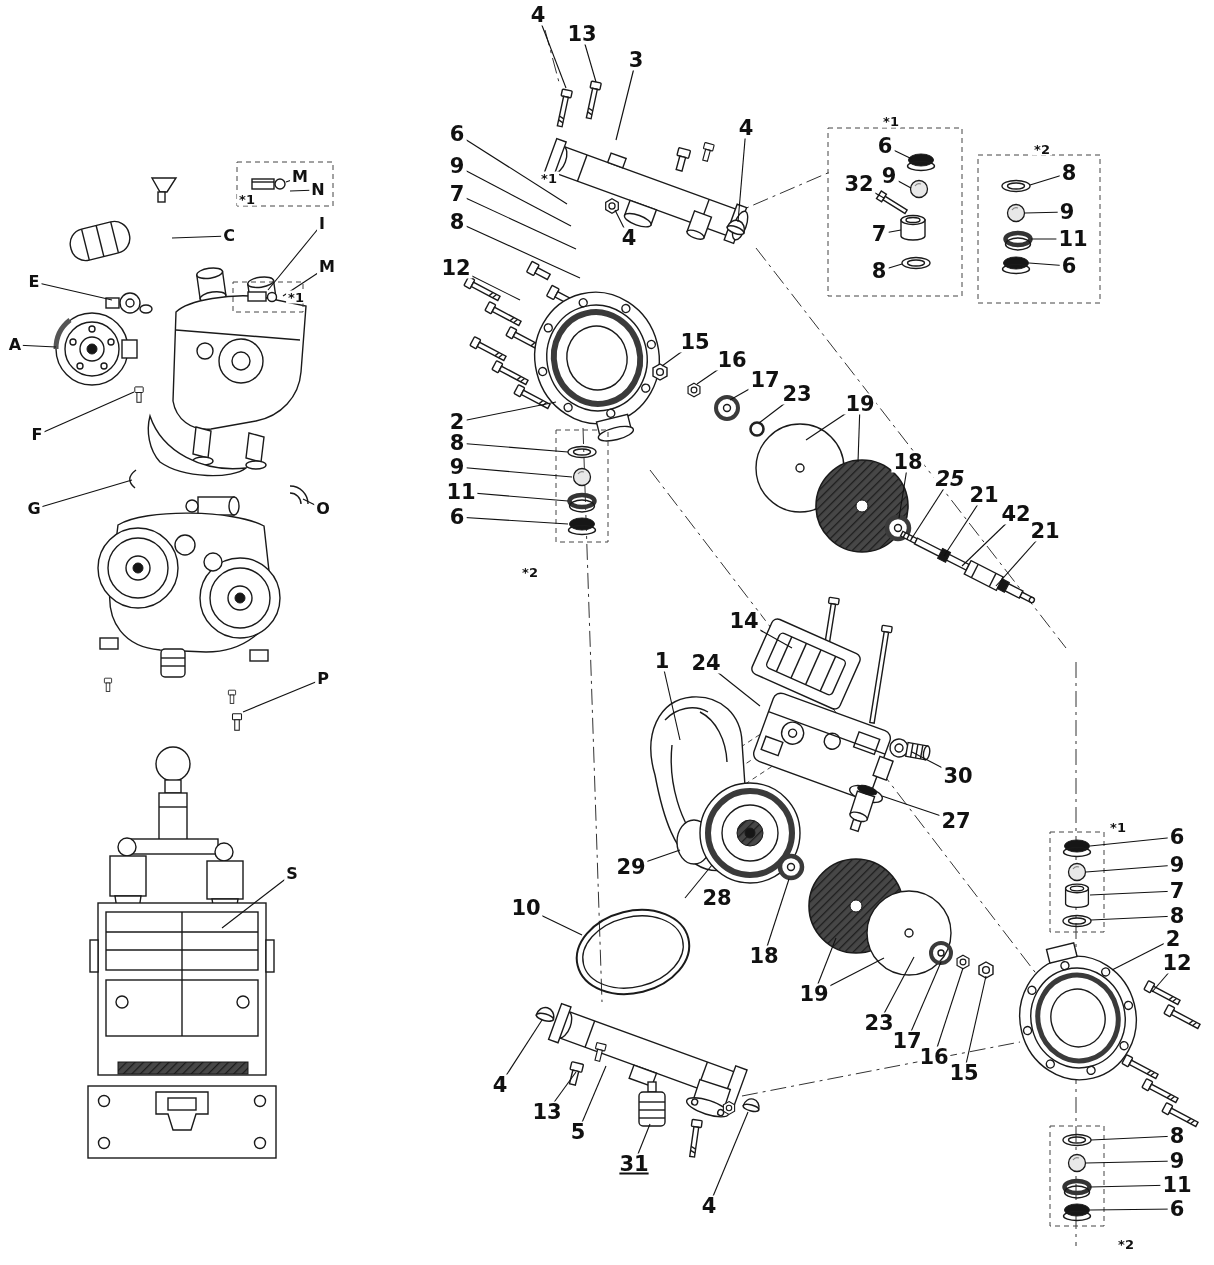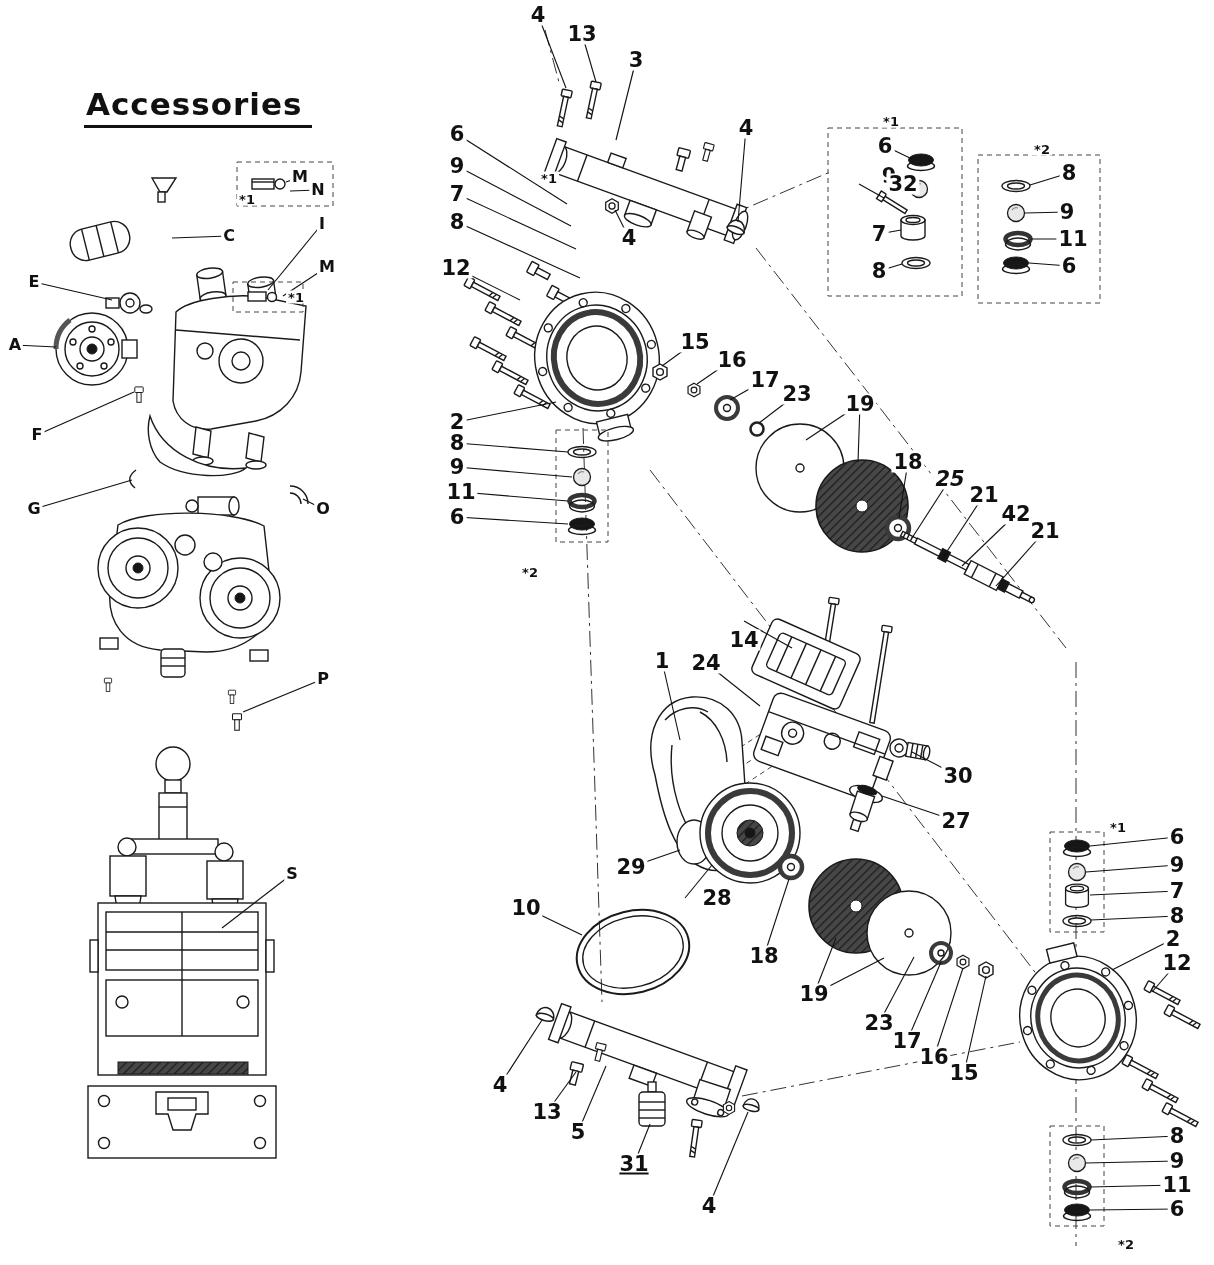--- a/index.html
+++ b/index.html
@@ -566,21 +566,20 @@
         <line x1="327" y1="267" x2="283" y2="296" class="leader"></line>
         <line x1="15" y1="345" x2="56" y2="347" class="leader"></line>
         <line x1="37" y1="435" x2="134" y2="392" class="leader"></line>
         <line x1="34" y1="509" x2="132" y2="480" class="leader"></line>
         <line x1="323" y1="509" x2="303" y2="499" class="leader"></line>
         <line x1="323" y1="679" x2="243" y2="712" class="leader"></line>
         <line x1="292" y1="874" x2="222" y2="928" class="leader"></line>
       </g>
 </svg>
 
-<h1 class="title">Accessories</h1>
 
 <div id="callout-layer">
       <div class="callout num" style="left: 538px; top: 15px;">4</div>
       <div class="callout num" style="left: 582px; top: 34px;">13</div>
       <div class="callout num" style="left: 636px; top: 60px;">3</div>
       <div class="callout num" style="left: 457px; top: 134px;">6</div>
       <div class="callout num" style="left: 746px; top: 128px;">4</div>
       <div class="callout num" style="left: 457px; top: 166px;">9</div>
       <div class="callout num" style="left: 457px; top: 194px;">7</div>
       <div class="callout num" style="left: 457px; top: 222px;">8</div>
@@ -594,42 +593,42 @@
       <div class="callout num" style="left: 695px; top: 342px;">15</div>
       <div class="callout num" style="left: 732px; top: 360px;">16</div>
       <div class="callout num" style="left: 765px; top: 380px;">17</div>
       <div class="callout num" style="left: 797px; top: 394px;">23</div>
       <div class="callout num" style="left: 860px; top: 404px;">19</div>
       <div class="callout num" style="left: 908px; top: 462px;">18</div>
       <div class="callout num" style="left: 950px; top: 479px; font-style: italic;">25</div>
       <div class="callout num" style="left: 984px; top: 495px;">21</div>
       <div class="callout num" style="left: 1016px; top: 514px;">42</div>
       <div class="callout num" style="left: 1045px; top: 531px;">21</div>
-      <div class="callout num" style="left: 744px; top: 621px; margin-top: 19px;">14</div>
+      <div class="callout num" style="left: 744px; top: 621px;">14</div>
       <div class="callout num" style="left: 662px; top: 661px;">1</div>
       <div class="callout num" style="left: 706px; top: 663px;">24</div>
       <div class="callout num" style="left: 958px; top: 776px;">30</div>
       <div class="callout num" style="left: 956px; top: 821px;">27</div>
       <div class="callout num" style="left: 631px; top: 867px;">29</div>
       <div class="callout num" style="left: 685px; top: 898px; margin-left: 32px;">28</div>
       <div class="callout num" style="left: 526px; top: 908px;">10</div>
       <div class="callout num" style="left: 764px; top: 956px;">18</div>
       <div class="callout num" style="left: 814px; top: 994px;">19</div>
       <div class="callout num" style="left: 879px; top: 1023px;">23</div>
       <div class="callout num" style="left: 907px; top: 1041px;">17</div>
       <div class="callout num" style="left: 934px; top: 1057px;">16</div>
       <div class="callout num" style="left: 964px; top: 1073px;">15</div>
       <div class="callout num" style="left: 500px; top: 1085px;">4</div>
       <div class="callout num" style="left: 547px; top: 1112px;">13</div>
       <div class="callout num" style="left: 578px; top: 1132px;">5</div>
       <div class="callout num" style="left: 634px; top: 1164px; text-decoration: underline;">31</div>
       <div class="callout num" style="left: 709px; top: 1206px;">4</div>
       <div class="callout num" style="left: 885px; top: 146px;">6</div>
       <div class="callout num" style="left: 889px; top: 176px;">9</div>
-      <div class="callout num" style="left: 859px; top: 184px; margin-left: 44px;">32</div>
+      <div class="callout num" style="left: 859px; top: 184px;">32</div>
       <div class="callout num" style="left: 879px; top: 234px;">7</div>
       <div class="callout num" style="left: 879px; top: 271px;">8</div>
       <div class="callout num" style="left: 1069px; top: 173px;">8</div>
       <div class="callout num" style="left: 1067px; top: 212px;">9</div>
       <div class="callout num" style="left: 1073px; top: 239px;">11</div>
       <div class="callout num" style="left: 1069px; top: 266px;">6</div>
       <div class="callout num" style="left: 1177px; top: 837px;">6</div>
       <div class="callout num" style="left: 1177px; top: 865px;">9</div>
       <div class="callout num" style="left: 1177px; top: 891px;">7</div>
       <div class="callout num" style="left: 1177px; top: 916px;">8</div>

